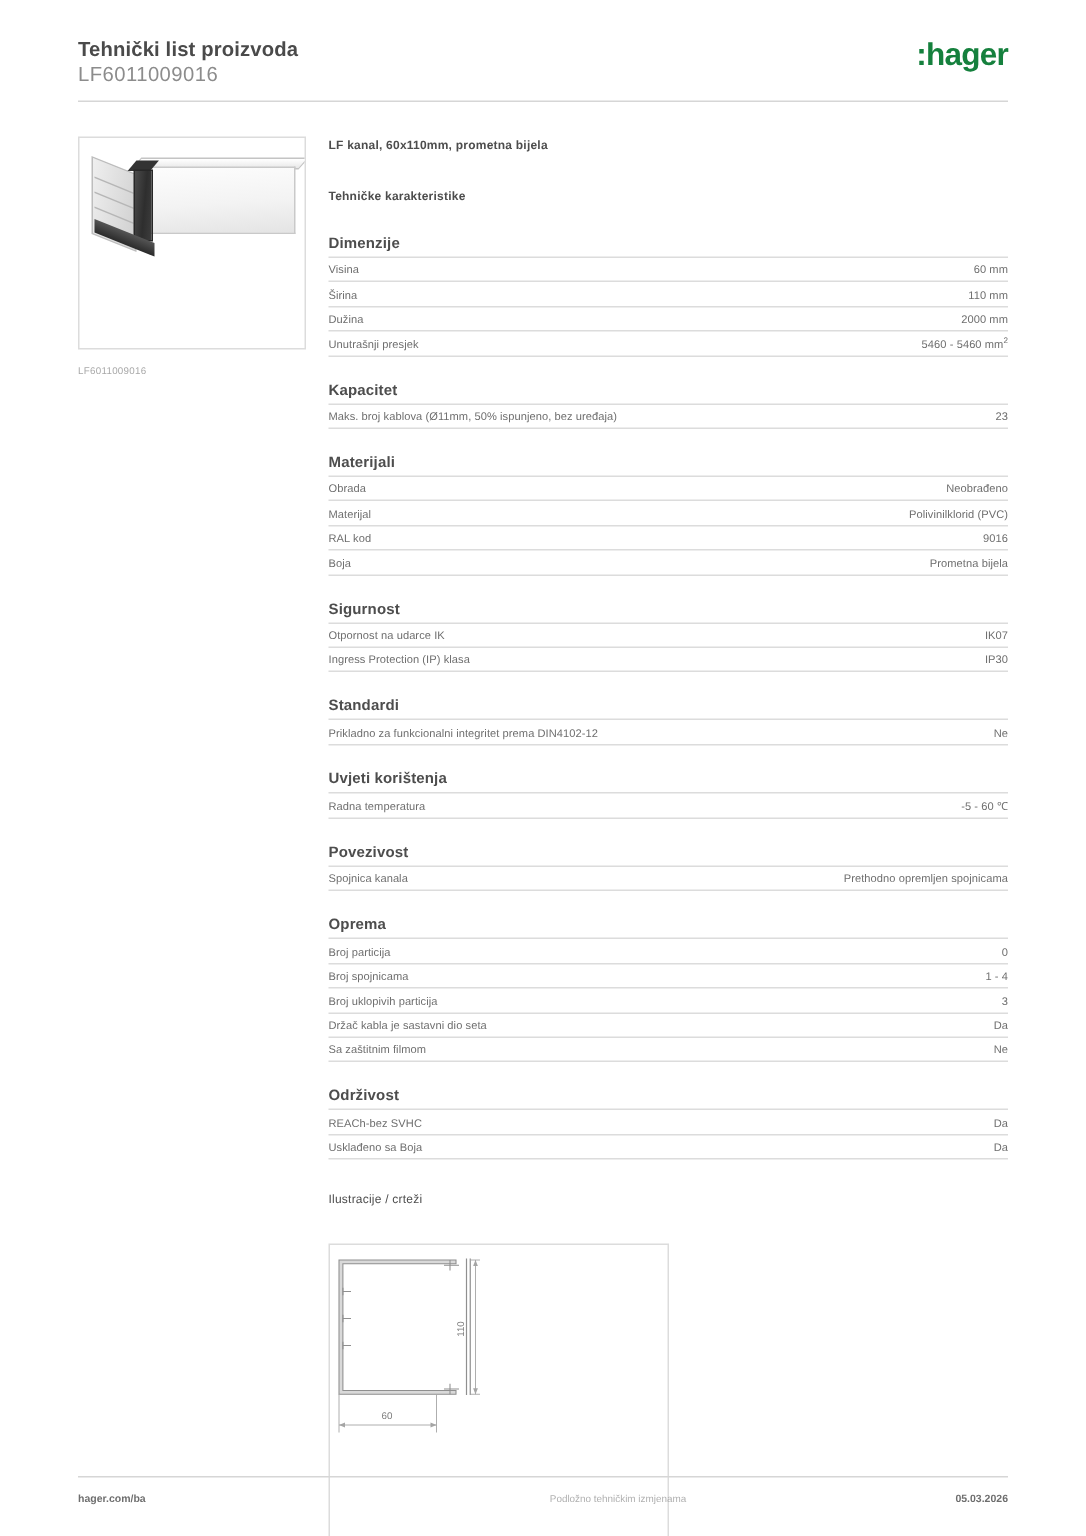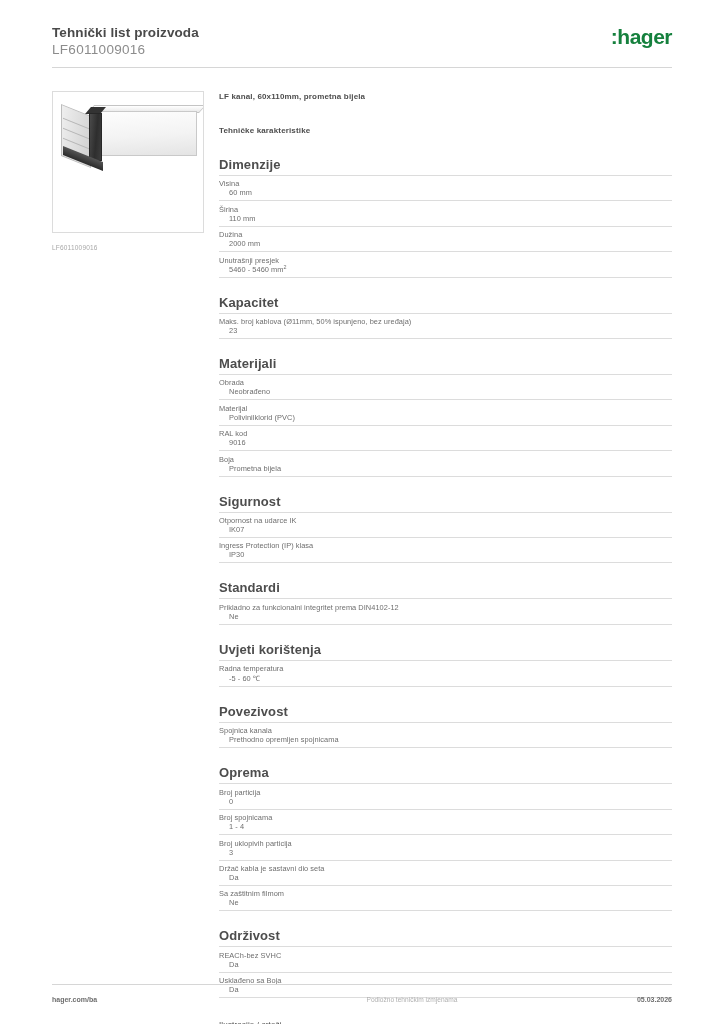--- a/index.html
+++ b/index.html
@@ -175,36 +175,35 @@
     font-size: 8px;
     font-weight: bold;
     color: #4d4d4d;
     letter-spacing: 0.15px;
     margin-bottom: 22px;
   }
   .group {
     margin-bottom: 17px;
   }
   .group-head {
-    font-size: 13px;
+    font-size: 10px;
     font-weight: bold;
     color: #4d4d4d;
     letter-spacing: 0.1px;
     padding-bottom: 3px;
   }
   .spec-row {
     display: flex;
     justify-content: space-between;
     align-items: baseline;
     border-top: 1px solid #dcdcdc;
     padding: 3.4px 0 3px 0;
     font-size: 7.4px;
     color: #6e6e6e;
     letter-spacing: 0.05px;
-    flex-direction: column;
   }
   .group .spec-row:last-child {
     border-bottom: 1px solid #dcdcdc;
   }
   .spec-label {
     text-align: left;
     white-space: nowrap;
   }
   .spec-value {
     text-align: right;

